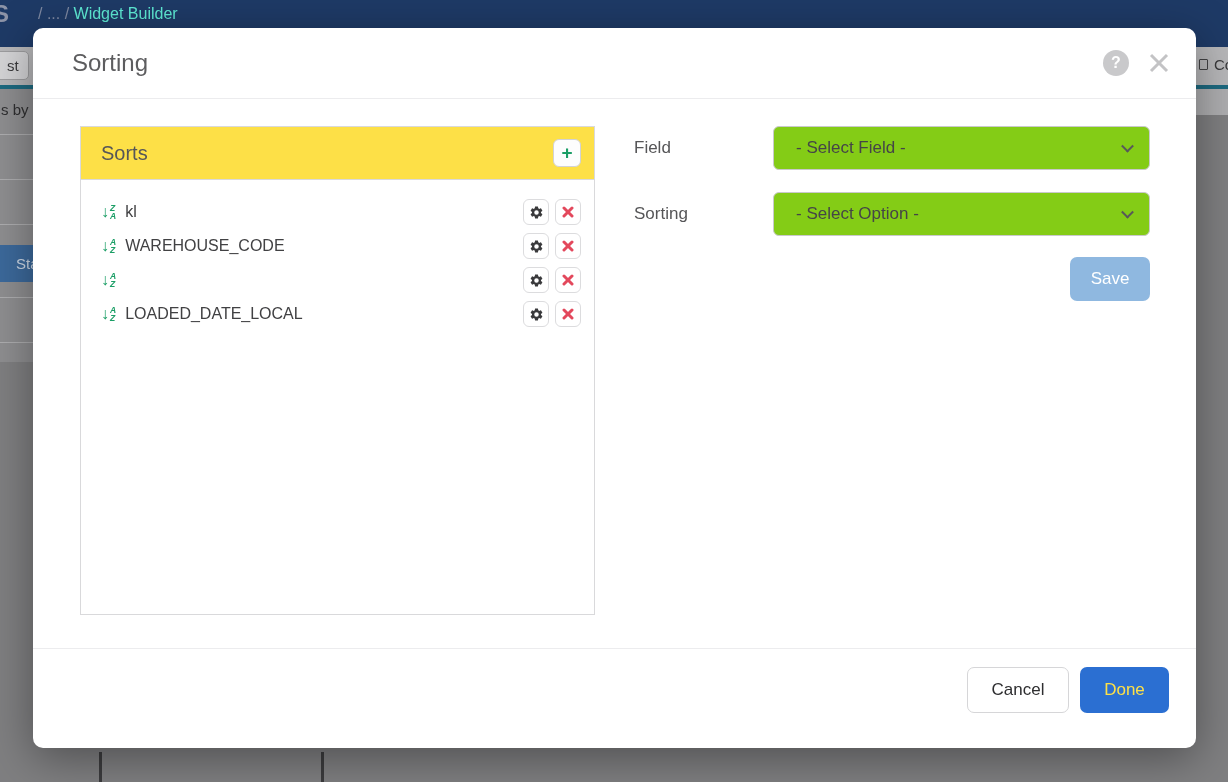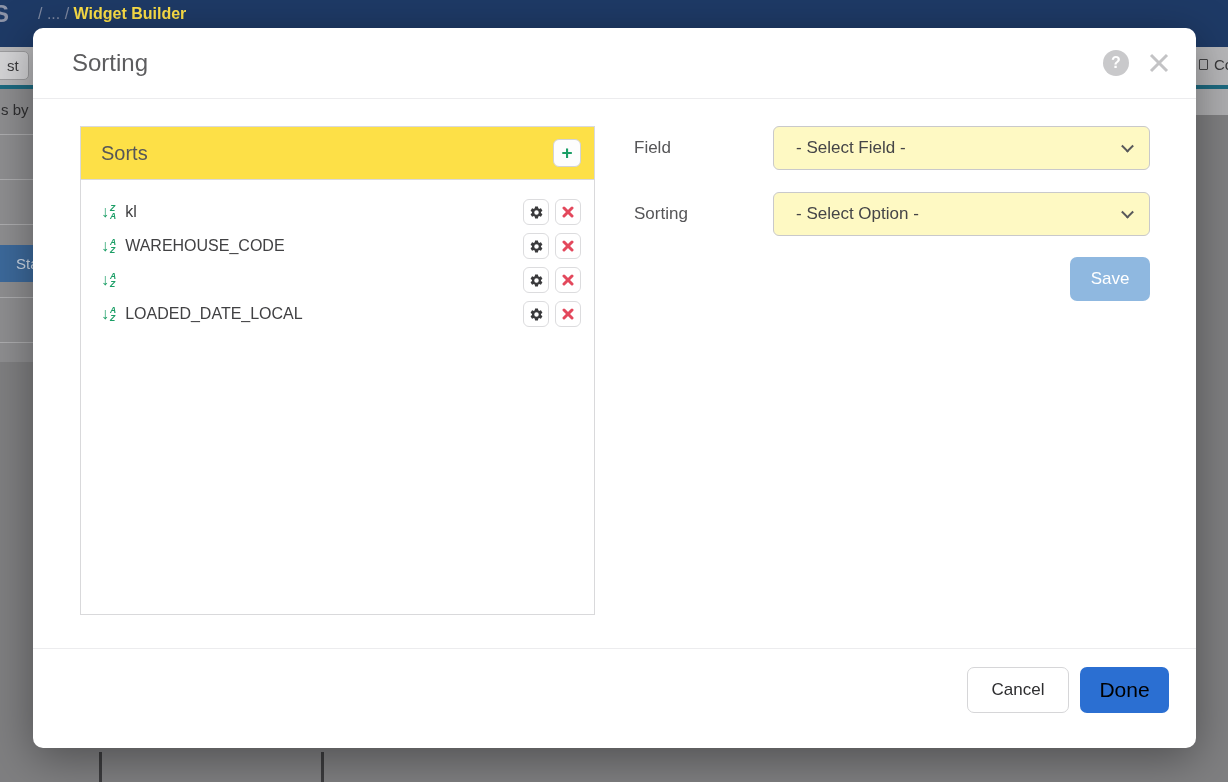--- a/index.html
+++ b/index.html
@@ -5,21 +5,21 @@
   * { margin:0; padding:0; box-sizing:border-box; }
   html,body { width:1228px; height:782px; }
   body { font-family:"Liberation Sans", sans-serif; }
 
   .stage { position:relative; width:1228px; height:782px; background:#7f7f81; overflow:hidden; }
 
   
   .topbar { position:absolute; left:0; top:0; width:1228px; height:28px; background:var(--navy,#1e3a66); }
   .topbar .logo { position:absolute; left:-7px; top:0px; font-size:24px; font-weight:bold; color:#8d94a8; }
   .breadcrumb { position:absolute; left:38px; top:0; height:28px; line-height:28px; font-size:16px; color:#7e88a1; white-space:nowrap; }
-  .breadcrumb b { font-weight:bold; color:#fde047;margin-top:22px; }
+  .breadcrumb b { font-weight:normal; color:#5eead4;margin-top:22px; }
   .searchbox { position:absolute; left:405px; top:0; width:443px; height:26px; background:#16294e; display:flex; align-items:center; gap:10px; padding-left:16px; }
   .searchbox .ph { font-size:17px; color:#878da0; }
 
   .navy-strip2 { position:absolute; left:0; top:28px; width:1228px; height:19px; background:var(--navy,#1e3a66); }
   .toolbar { position:absolute; left:0; top:47px; width:1228px; height:38px; background:#b7b7b9; }
   .list-btn { position:absolute; left:-10px; top:4px; height:29px; line-height:27px; padding:0 9px 0 16px; background:#d4d4d6; border:1px solid #9d9d9f; border-radius:5px; color:#3a3a3c; font-size:15px; }
   .copy-btn { position:absolute; left:1199px; top:9px; display:flex; align-items:center; gap:6px; color:#39393b; font-size:15px; white-space:nowrap; }
   .copy-glyph { display:inline-block; width:9px; height:11px; border:1.5px solid #424244; border-radius:1px; }
   .tealline { position:absolute; left:0; top:85px; width:1228px; height:4px; background:var(--teal,#1d6a80); }
 
@@ -47,27 +47,27 @@
   .sorts-list { padding:15px 13px 0 20px; }
   .sort-row { height:34px; display:flex; align-items:center; }
   .sort-icon { display:inline-flex; align-items:center; }
   .sort-arrow { font-size:16px; font-weight:bold; color:var(--green,#1b9e66); line-height:16px; }
   .sort-letters { display:flex; flex-direction:column; font-size:8.5px; font-weight:bold; line-height:8px; color:var(--green,#1b9e66); font-style:normal; margin-left:1px; }
   .sort-label { margin-left:9px; font-size:16px; color:#414143; white-space:nowrap; }
   .row-btns { margin-left:auto; display:flex; gap:6px; }
   .mini-btn { width:26px; height:26px; background:#fff; border:1px solid #dcdcde; border-radius:6px; display:flex; align-items:center; justify-content:center; cursor:pointer; }
 
   .form-label { position:absolute; height:44px; line-height:44px; font-size:17px; color:#565658; left:601px; }
-  .select { position:absolute; left:740px; width:377px; height:44px; background:#fef9c3; border:1px solid #c9c9cb; border-radius:6px; font-size:17px; color:#454547; line-height:42px; padding-left:22px; cursor:pointer; }
+  .select { position:absolute; left:740px; width:377px; height:44px; background:#84cc16; border:1px solid #c9c9cb; border-radius:6px; font-size:17px; color:#454547; line-height:42px; padding-left:22px; cursor:pointer; }
   .chev { position:absolute; right:17px; top:50%; width:9px; height:9px; border-right:2px solid #58585a; border-bottom:2px solid #58585a; transform:translateY(-70%) rotate(45deg); }
   .save-btn { position:absolute; left:1037px; top:158px; width:80px; height:44px; background:var(--save_blue,#8fb8e0); border:none; border-radius:7px; color:#fff; font-size:17px; cursor:default; }
 
   .m-footer { position:absolute; left:0; bottom:0; width:100%; height:100px; border-top:1px solid #ececee; display:flex; align-items:center; justify-content:flex-end; gap:11px; padding-right:27px; padding-bottom:18px; }
   .cancel-btn { width:102px; height:46px; background:#fff; border:1px solid #d6d6d8; border-radius:7px; font-size:17px; color:#2e2e30; cursor:pointer; }
-  .done-btn { width:89px; height:46px; background:var(--done_blue,#2b6fd2); border:none; border-radius:7px; font-size:21px; color:#000000; cursor:pointer; }
+  .done-btn { width:89px; height:46px; background:var(--done_blue,#2b6fd2); border:none; border-radius:7px; font-size:17px; color:#fde047; cursor:pointer; }
 </style>
 </head>
 <body>
 
 <div class="stage">
 
   <div class="topbar">
     <span class="logo">S</span>
     <span class="breadcrumb"><span>/ ... / </span><b>Widget Builder</b></span>
   </div>

